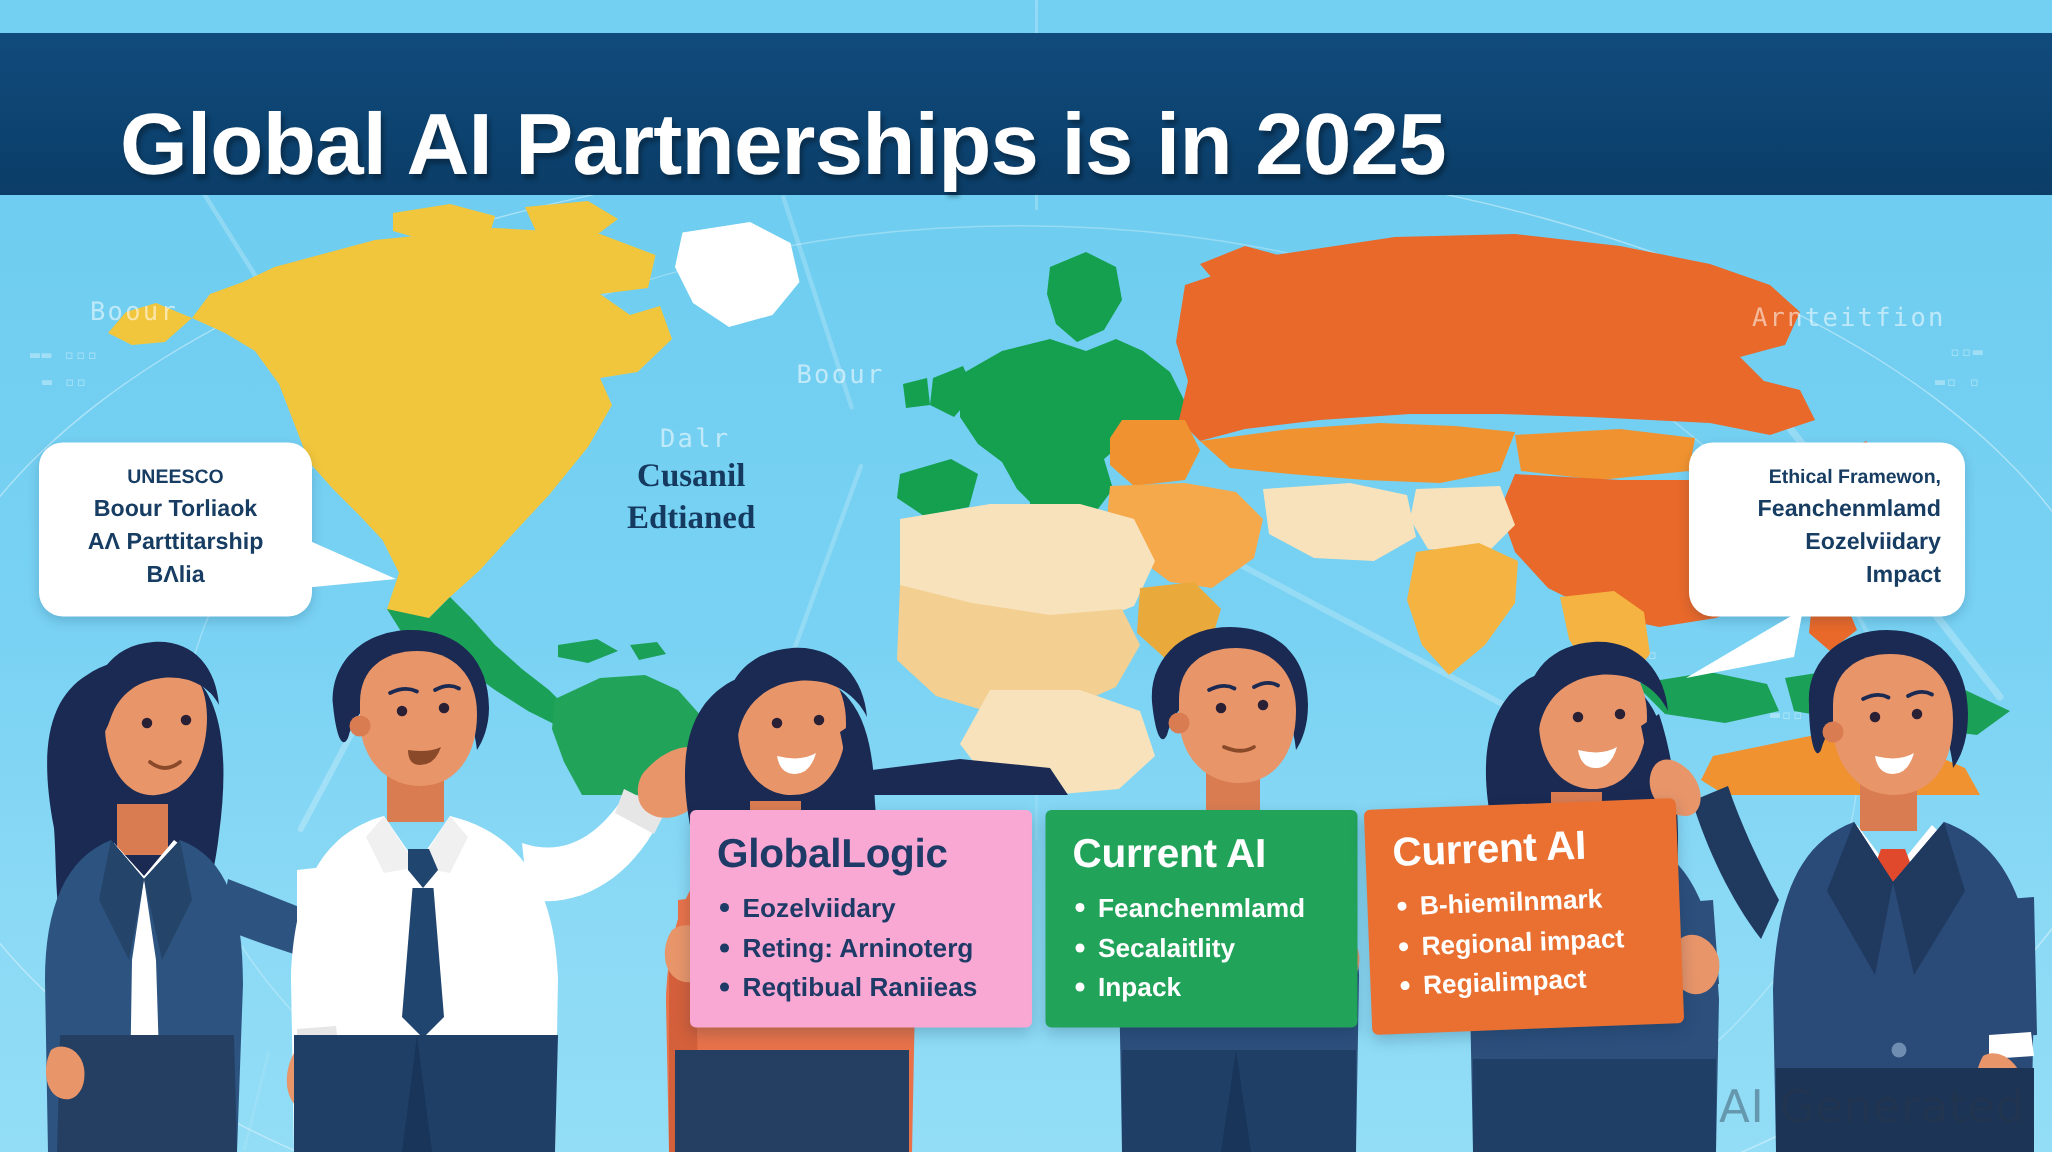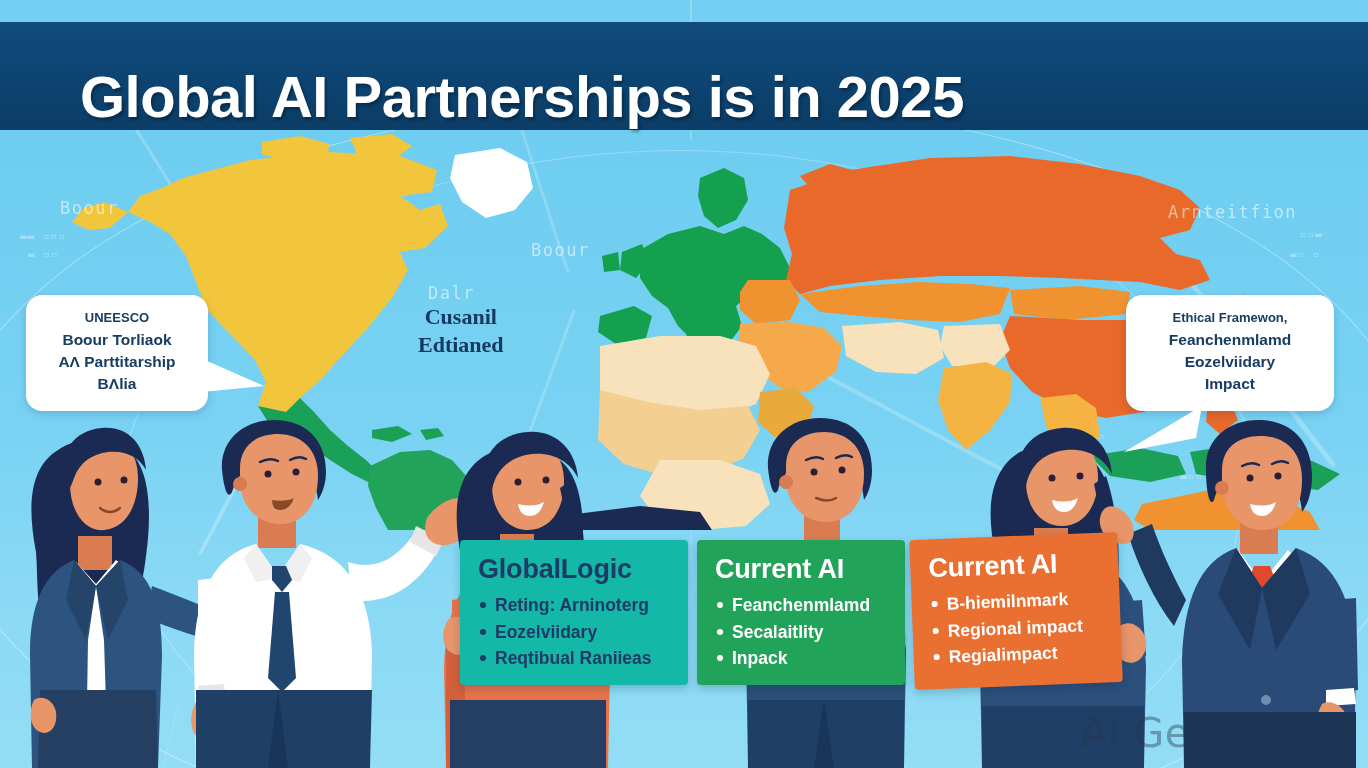--- a/index.html
+++ b/index.html
@@ -127,29 +127,29 @@
     position: relative;
     padding-left: 17px;
     white-space: nowrap;
   }
   .placard li::before {
     content: "";
     position: absolute; left: 2px; top: 10px;
     width: 6px; height: 6px; border-radius: 50%;
     background: currentColor;
   }
-  .placard-yellow { background: #14b8a6; color: #1e3a66; }
+  .placard-yellow { background: #f9a8d4; color: #1e3a66; }
   .placard-green  { background: #22a35a; color: #ffffff; }
   .placard-orange { background: #ea7032; color: #ffffff; transform: rotate(-2.2deg); }
 
   
   .watermark {
     position: absolute;
     right: 18px; bottom: 12px;
-    font-size: 40px;
+    font-size: 30px;
     color: rgba(40,55,75,0.42);
     font-family: "DejaVu Sans", sans-serif;
     letter-spacing: 0.5px;
     padding-left: 37px;
   }
 </style>
 </head>
 <body>
 
 <div id="poster">
@@ -260,21 +260,21 @@
       <path fill="#1ba057" d="M1258 336 L1310 330 L1340 344 L1318 360 L1270 354 Z"></path>
 
       <path fill="#f0922f" d="M1142 374 L1210 360 L1268 364 L1310 382 L1320 400 L1150 400 L1134 390 Z"></path>
 
       <path fill="#1b2a53" d="M560 386 L640 376 L700 382 L712 400 L556 400 Z"></path>
     </svg>
   </div>
 
   <div class="bg-word" style="left:60px; top:198px;">Boour</div>
   <div class="bg-word" style="left:531px; top:240px;">Boour</div>
-  <div class="bg-word" style="left:428px; top:283px;text-align:right;">Dalr</div>
+  <div class="bg-word" style="left:440px; top:283px;text-align:right;">Dalr</div>
   <div class="bg-word" style="left:1168px; top:202px;">Arnteitfion</div>
 
   <div class="ocean-label" style="left:418px; top:303px;font-family:Liberation Serif, serif;">
     <div>Cusanil</div>
     <div>Edtianed</div>
   </div>
 
   <div class="banner">
     <div class="banner-title">Global AI Partnerships is in 2025</div>
   </div>
@@ -283,21 +283,21 @@
     <span class="b-head">UNEESCO</span>
     <span>Boour Torliaok</span><br>
     <span>AΛ Parttitarship</span><br>
     <span>BΛlia</span>
   </div>
 
   <svg style="position:absolute; left:196px; top:352px; width:70px; height:66px;" viewBox="0 0 70 66" xmlns="http://www.w3.org/2000/svg">
     <path d="M0 4 L68 34 L6 40 Z" fill="#ffffff"></path>
   </svg>
 
-  <div class="bubble" style="left:1126px; top:295px; width:208px;">
+  <div class="bubble" style="left:1126px; top:295px; width:184px;text-align:right;">
     <span class="b-head">Ethical Framewon,</span>
     <span>Feanchenmlamd</span><br>
     <span>Eozelviidary</span><br>
     <span>Impact</span>
   </div>
 
   <svg style="position:absolute; left:1122px; top:404px; width:80px; height:60px;" viewBox="0 0 80 60" xmlns="http://www.w3.org/2000/svg">
     <path d="M80 2 L2 48 L74 34 Z" fill="#ffffff"></path>
   </svg>
 
@@ -493,22 +493,22 @@
 
         <path fill="#1c3557" d="M1184 712 L1356 712 L1356 768 L1184 768 Z"></path>
       </g>
 
     </svg>
   </div>
 
   <div class="placard placard-yellow" style="left:460px; top:540px; width:228px; height:145px;">
     <div class="p-title">GlobalLogic</div>
     <ul>
+      <li>Eozelviidary</li>
       <li>Reting: Arninoterg</li>
-      <li>Eozelviidary</li>
       <li>Reqtibual Raniieas</li>
     </ul>
   </div>
 
   <div class="placard placard-green" style="left:697px; top:540px; width:208px; height:145px;">
     <div class="p-title">Current AI</div>
     <ul>
       <li>Feanchenmlamd</li>
       <li>Secalaitlity</li>
       <li>Inpack</li>

